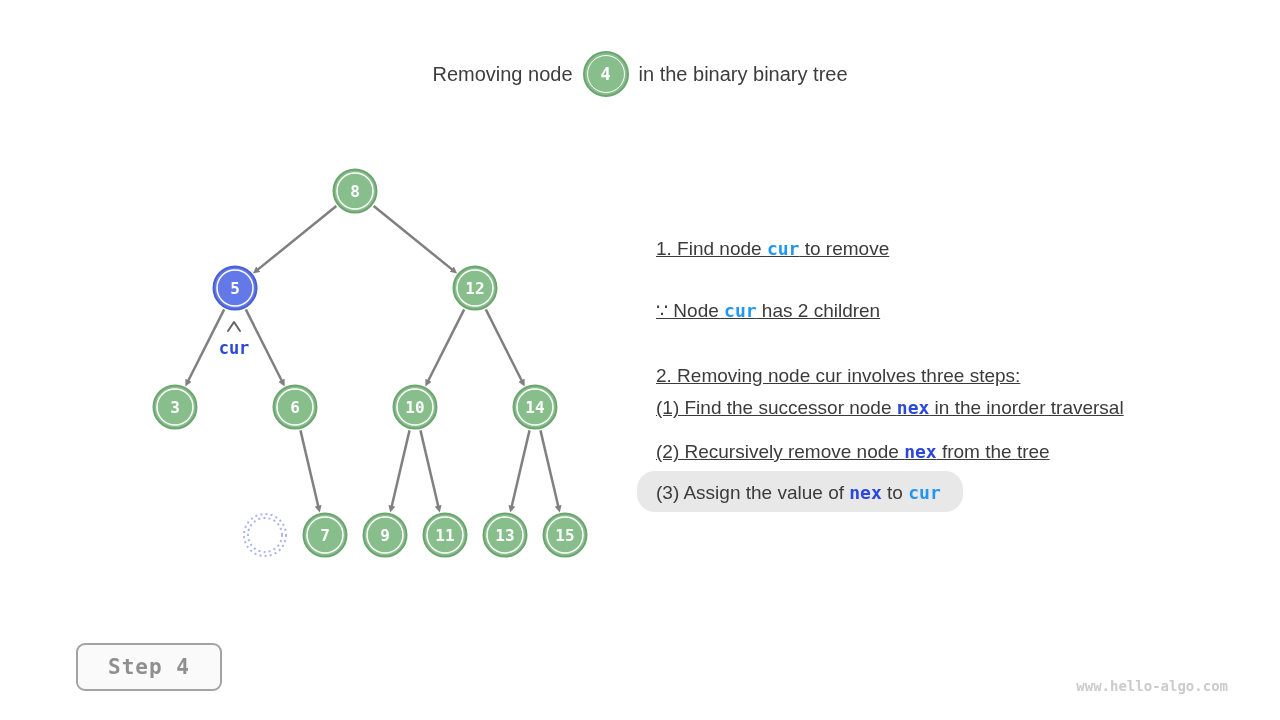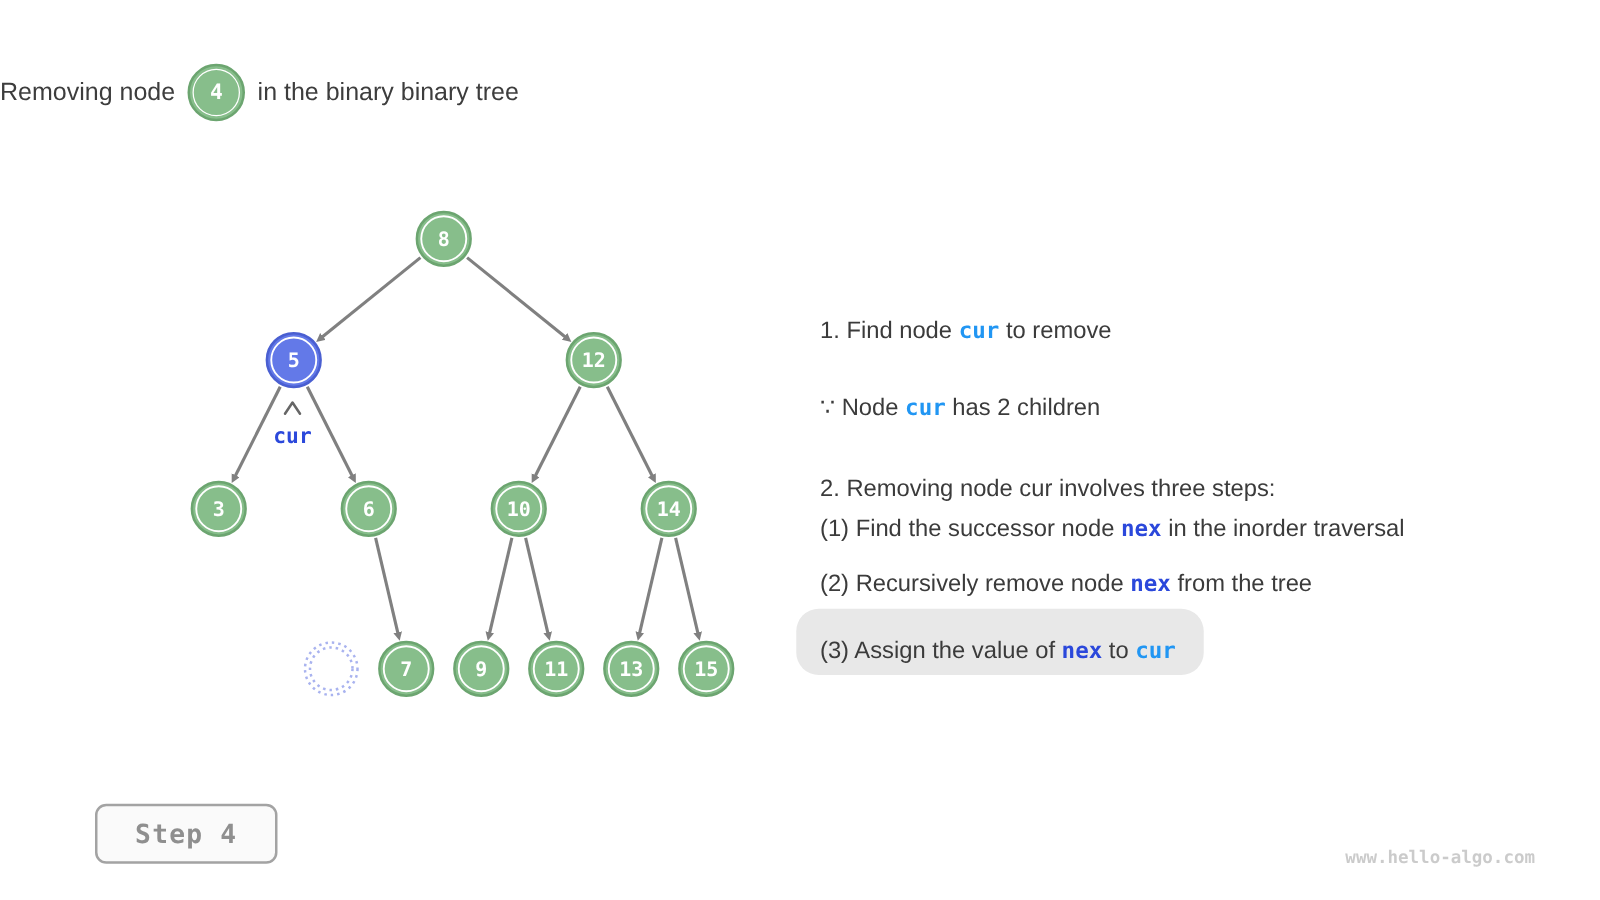--- a/index.html
+++ b/index.html
@@ -12,21 +12,21 @@
     font-family: "Liberation Sans", sans-serif;
   }
 
   
   .title {
     position: absolute;
     top: 51px;
     left: 0;
     right: 0;
     display: flex;
-    justify-content: flex-start;
+    justify-content: center;
     align-items: center;
     gap: 10px;
     font-size: 20px;
     color: var(--titleText, #3d3d3d);
   }
   .title-node {
     position: relative;
     width: 42px;
     height: 42px;
     border-radius: 50%;
@@ -63,40 +63,41 @@
   .cur-label {
     font-family: "DejaVu Sans Mono", monospace;
     font-weight: bold;
     font-size: 17px;
   }
 
   
   .explanation {
     position: absolute;
     left: 637px;
-    top: 252px;
+    top: 236px;
     font-size: 19px;
     color: var(--bodyText, #3b3b3b);
+    text-decoration: underline;
   }
   .exp-line {
     padding-left: 19px;
     height: 26px;
     line-height: 26px;
     white-space: nowrap;
   }
   .exp-line:nth-child(1) { margin-bottom: 36px; }
   .exp-line:nth-child(2) { margin-bottom: 39px; }
   .exp-line:nth-child(3) { margin-bottom: 6px; }
   .exp-line:nth-child(4) { margin-bottom: 18px; }
   .exp-line:nth-child(5) { margin-bottom: 6px; }
   .exp-line.highlight {
     display: inline-block;
     background: var(--highlightBg, #E8E8E8);
     border-radius: 18px;
-    padding: 21px 22px 6px 19px;
+    padding: 9px 22px 6px 19px;
   }
   .tok-cur {
     color: var(--curBlue, #2196F3);
     font-family: "DejaVu Sans Mono", monospace;
     font-weight: bold;
     font-size: 18px;
   }
   .tok-nex {
     color: var(--nexBlue, #2B48DB);
     font-family: "DejaVu Sans Mono", monospace;

